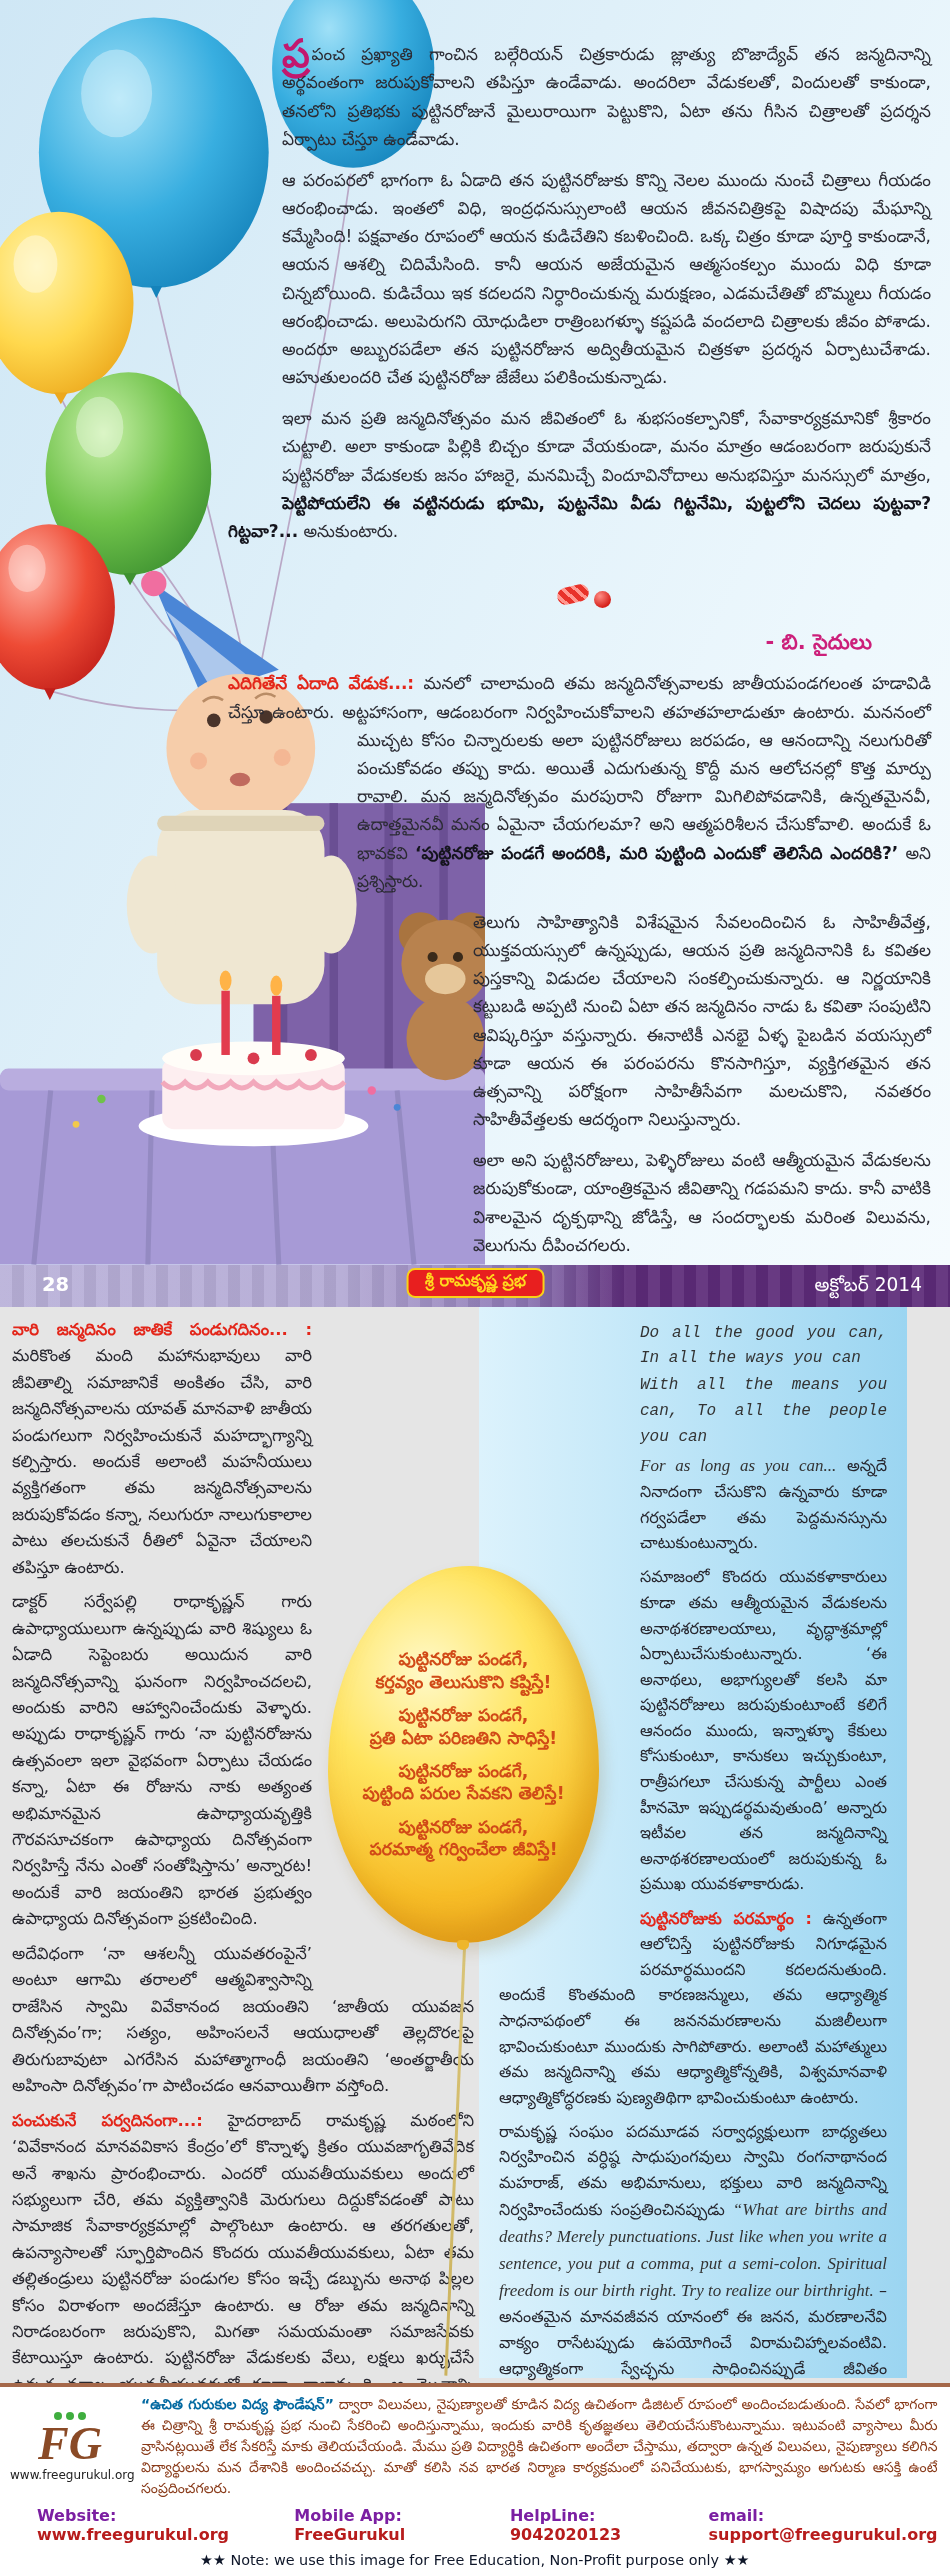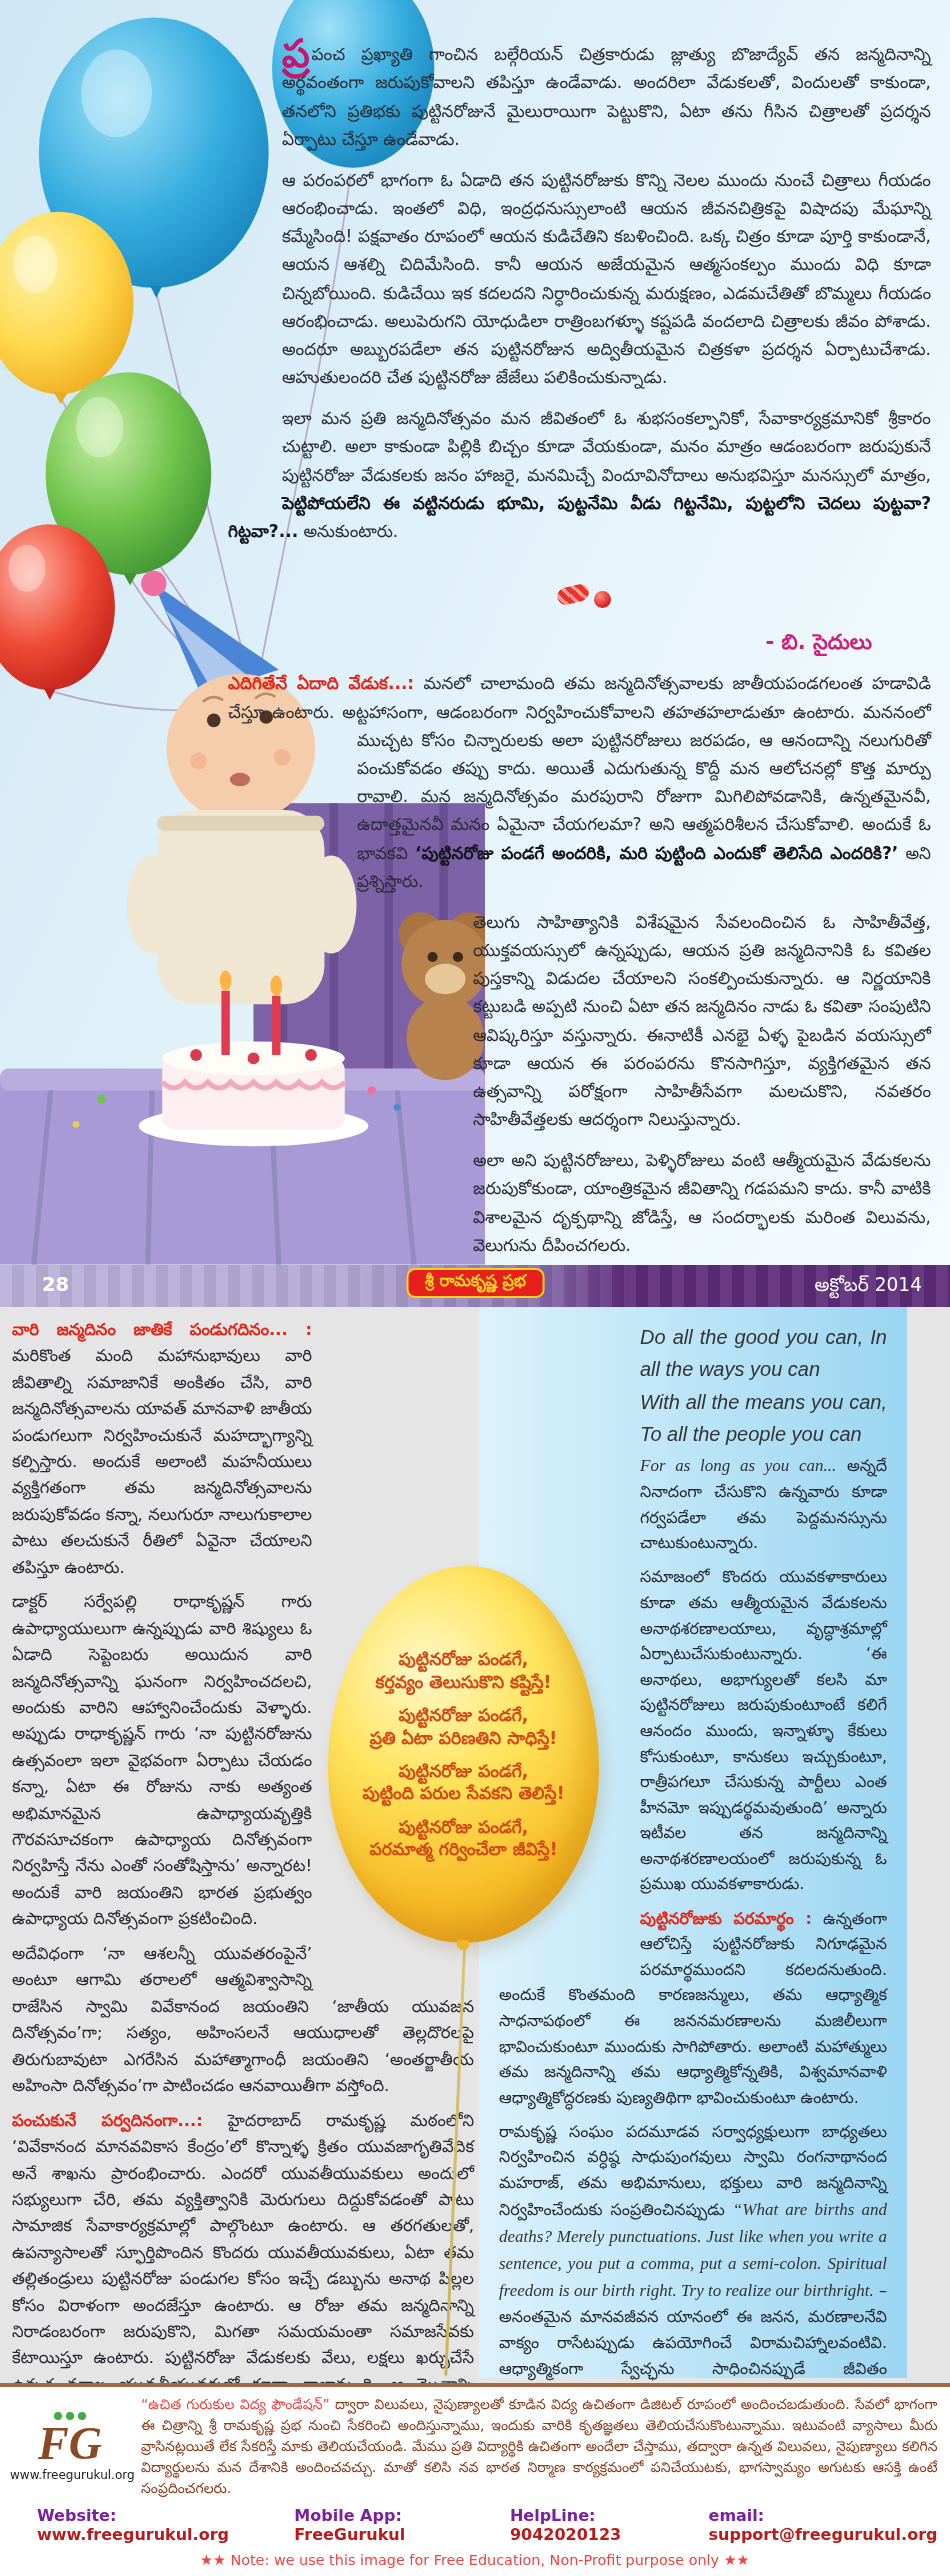--- a/index.html
+++ b/index.html
@@ -43,21 +43,21 @@
   .colL{position:absolute;left:12px;top:10px;width:462px;
         font-size:16.5px;line-height:1.6;text-align:justify;color:#26262e;}
   .colL p{margin:0 0 8.5px;}
   .colL .sp{float:right;width:152px;height:397px;margin:250px 0 8.5px 10px;}
   .panel{position:absolute;left:479px;top:0;width:428px;height:1071px;box-sizing:border-box;
          background:linear-gradient(90deg,#dcf2fc 0%,#c2e7f8 40%,#9bd5f1 100%);
          padding:13.5px 20px 8.5px;font-size:16px;line-height:1.6;color:#26262e;text-align:justify;}
   .panel p{margin:0 0 8.5px;}
   .panel .sp{float:left;width:129px;height:391px;margin:252px 12px 6.8px 0;}
   .enq{font-family:"Liberation Serif",serif;font-style:italic;font-size:17px;color:#333;}
-  .enq-line{font-family:Liberation Sans, sans-serif;font-style:italic;font-size:20px;color:#333;margin:0 0 1.7px;}
+  .enq-line{font-family:Liberation Mono, monospace;font-style:italic;font-size:16px;color:#333;margin:0 0 1.7px;}
 
   .balloon{position:absolute;left:328px;top:259px;width:271px;height:377px;z-index:3;
         border-radius:52% 48% 50% 50%/54% 54% 46% 46%;
         background:radial-gradient(circle at 36% 28%,#fff9c9 0%,#ffe45e 34%,#f7bd27 70%,#eda01c 100%);
         box-shadow:inset -13.5px -18.6px 29px rgba(190,120,10,.35),5px 8.5px 15px rgba(120,90,20,.18);
         display:flex;flex-direction:column;justify-content:center;gap:11px;text-align:center;}
   .verse div{color:#d14a17;font-weight:bold;font-size:17.3px;line-height:1.3;}
   .knot{position:absolute;left:457px;top:633px;width:12px;height:10px;background:#eeb62b;
         border-radius:40% 40% 60% 60%;z-index:3;}
   .string{position:absolute;left:463px;top:641px;width:2.5px;height:428px;z-index:2;
@@ -65,26 +65,26 @@
 
   
   .footer{position:relative;height:193px;background:#fff;border-top:4.2px solid #a5684a;
           padding:6.8px 13.5px 0 12px;box-sizing:border-box;}
   .flogo{position:absolute;left:10px;top:20px;width:120px;text-align:center;}
   .fg{font-family:"Liberation Serif",serif;font-style:italic;font-weight:bold;font-size:46px;
       color:#8a4a26;line-height:.9;}
   .leaves span{display:inline-block;width:8.5px;height:8.5px;border-radius:50%;background:#3fae3f;margin:0 1.7px;}
   .furl{font-size:12px;color:#222;margin-top:3.4px;}
   .fabout{margin-left:129px;color:#8a3c1b;font-size:14px;line-height:1.5;text-align:justify;}
-  .flead{color:#ef4444;font-weight:normal;}
+  .flead{color:#0369a1;font-weight:bold;}
   .fcontact{margin-left:25px;display:flex;gap:39px;margin-top:7.6px;font-weight:bold;font-size:16px;flex-wrap:nowrap;}
   .lbl{color:#7b1fa2;}
   .val{color:#b codice71c1c;}
   .val{color:#b71c1c;}
-  .fnote{text-align:center;margin-top:7.6px;font-size:14.4px;color:#ef4444;font-family:"DejaVu Sans",sans-serif;}
+  .fnote{text-align:center;margin-top:7.6px;font-size:14.4px;color:#0f172a;font-family:"DejaVu Sans",sans-serif;}
 </style>
 </head>
 <body>
 
 <div class="page">
 
   <div class="top">
 
     <div class="illus">
       <svg width="485" height="1265" viewBox="0 0 574 1496" xmlns="http://www.w3.org/2000/svg">

